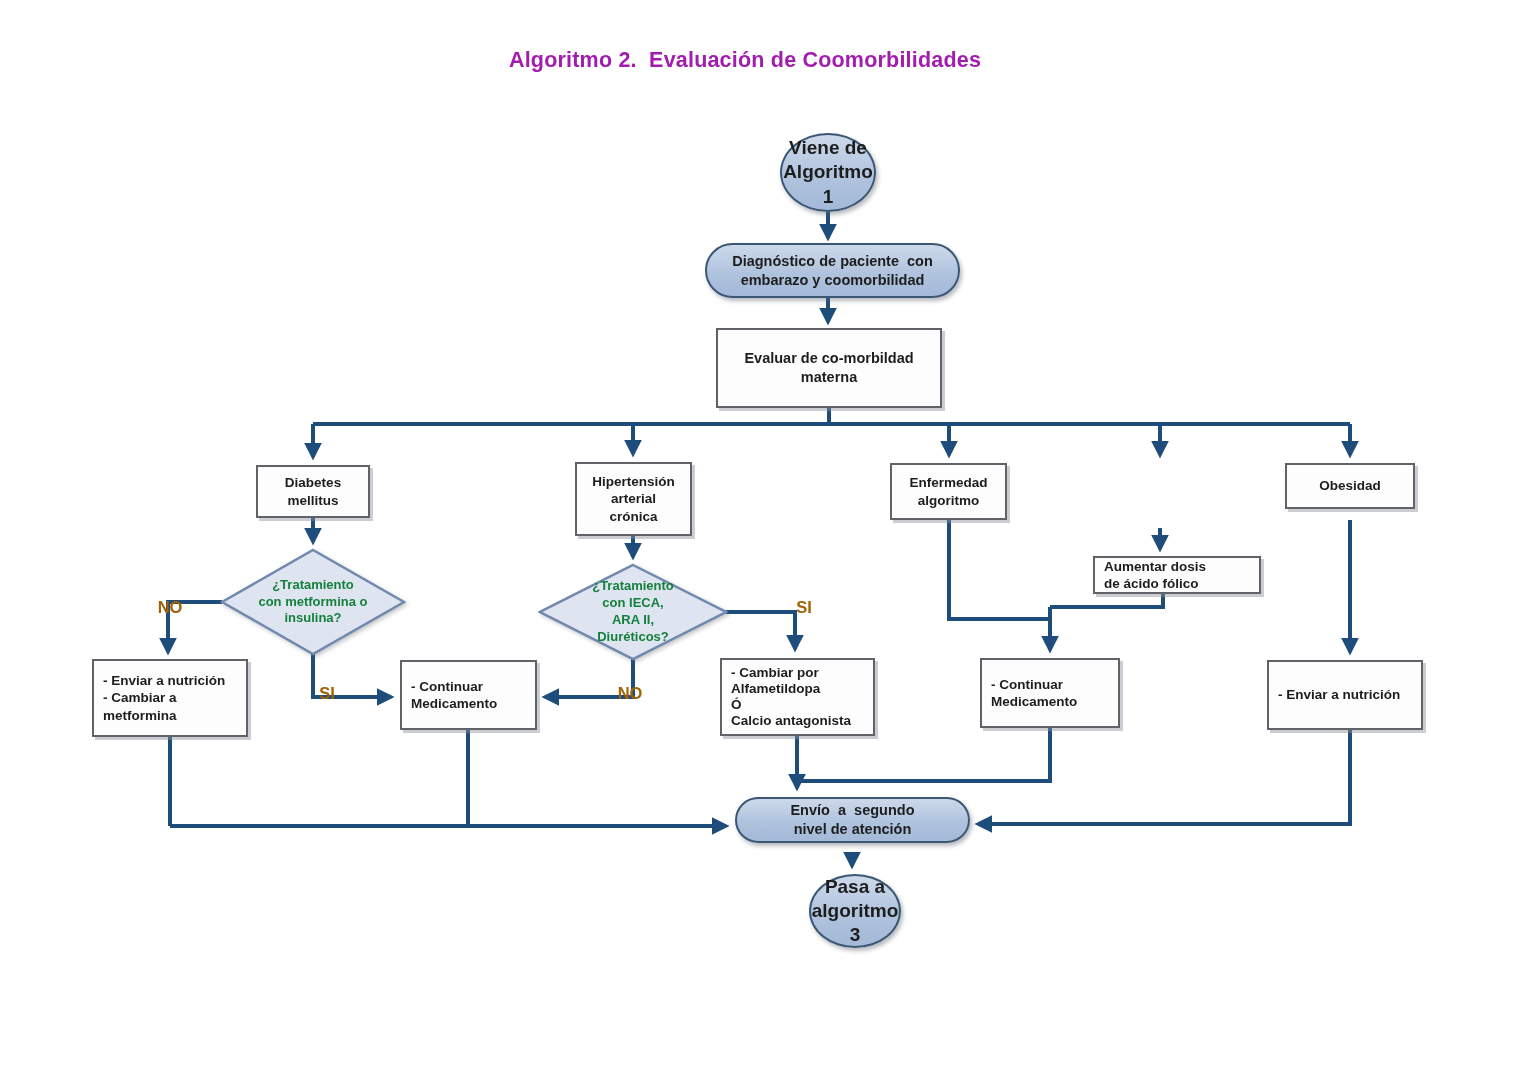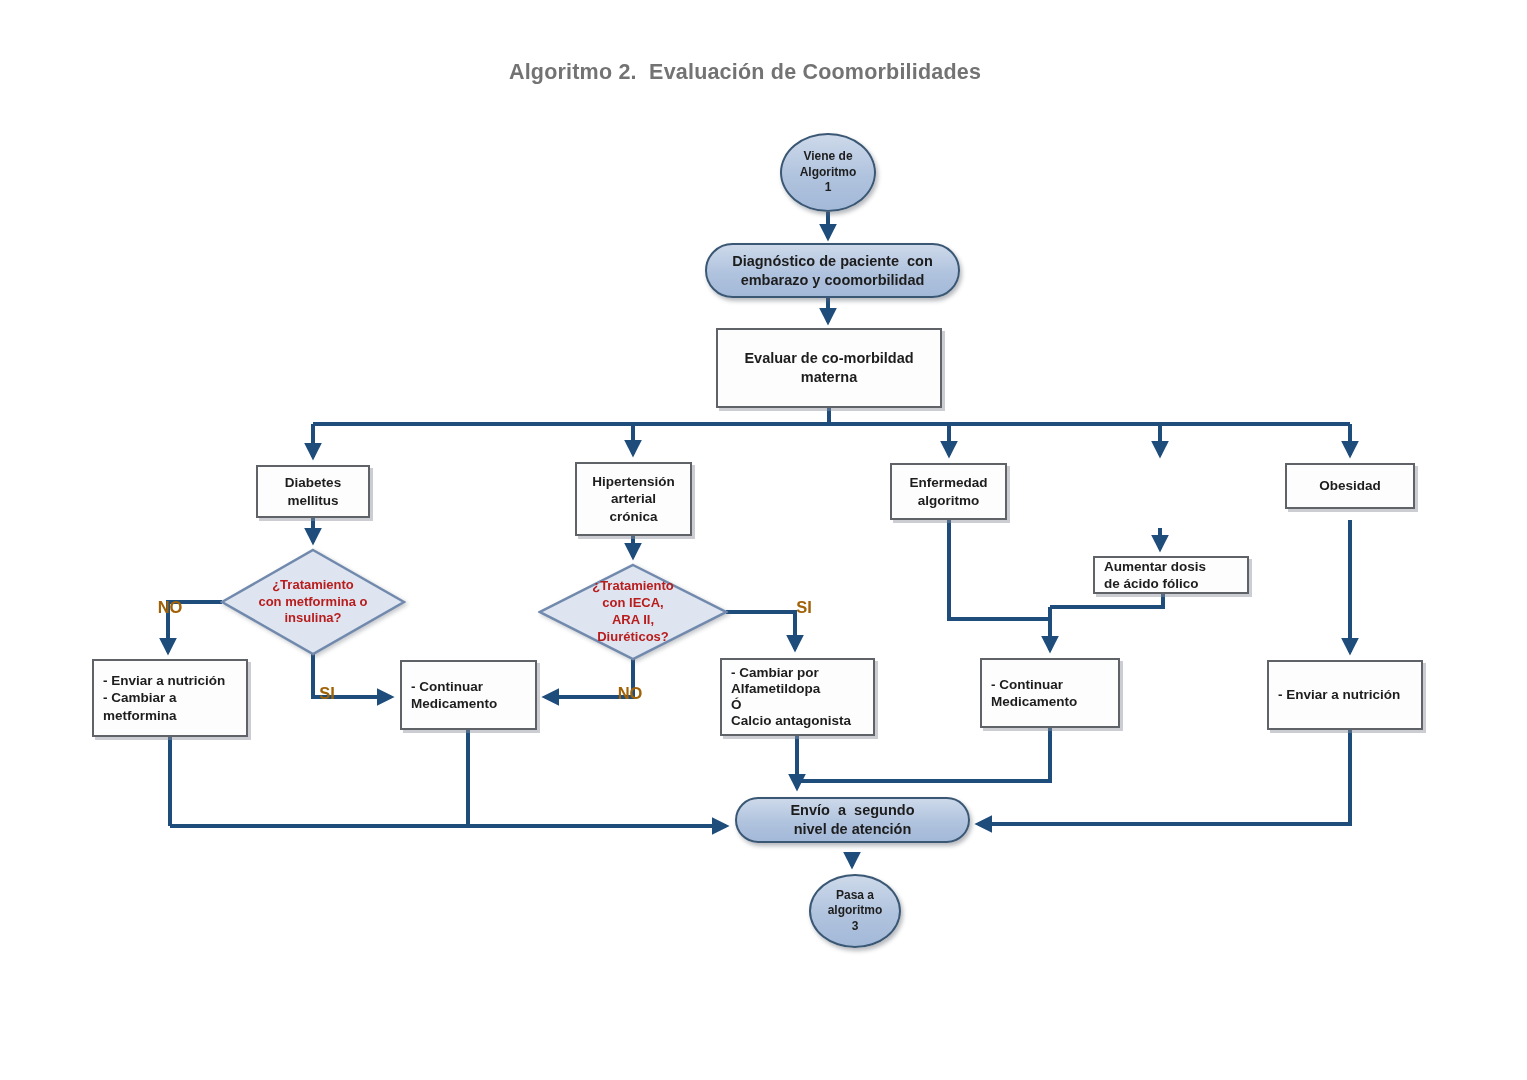--- a/index.html
+++ b/index.html
@@ -5,23 +5,23 @@
   html,body{margin:0;padding:0;background:#ffffff;}
   #stage{
     position:relative;
     width:1527px;height:1080px;
     background:#ffffff;
     font-family:"Liberation Sans", sans-serif;
     overflow:hidden;
   }
   .title{
     position:absolute;
-    left:420px;top:60px;width:650px;
+    left:420px;top:48px;width:650px;
     text-align:center;
-    font-size:21.5px;font-weight:bold;color:#737373;
+    font-size:21.5px;font-weight:bold;color:#a21caf;
     white-space:pre;
     letter-spacing:.2px;
   }
   svg.wires{position:absolute;left:0;top:0;pointer-events:none;}
   .node{
     position:absolute;
     display:flex;align-items:center;justify-content:center;
     font-weight:bold;color:#1d1d1d;
     white-space:pre-wrap;
     text-align:center;
@@ -34,28 +34,28 @@
     box-shadow:3px 3px 0 rgba(140,145,155,.45);
     font-size:13.5px;
   }
   .rect.left{justify-content:flex-start;text-align:left;padding:4px 9px;}
   .blue{
     background:linear-gradient(180deg,#cdd9ea 0%,#b0c3de 55%,#a3b9d8 100%);
     border:2.5px solid #3a5774;
     box-shadow:2px 3px 4px rgba(95,100,110,.45);
     font-size:14.5px;
   }
-  .ellipse{border-radius:50%;font-size:12px;}
+  .ellipse{border-radius:50%;font-size:19px;}
   .pill{border-radius:30px;}
   .diamond{position:absolute;}
   .diamond svg{position:absolute;left:0;top:0;filter:drop-shadow(2px 2px 2px rgba(90,95,105,.35));}
   .diamond .dtext{
     position:absolute;inset:0;
     display:flex;align-items:center;justify-content:center;
-    font-weight:bold;color:#b91c1c;font-size:13px;line-height:1.3;
+    font-weight:bold;color:#15803d;font-size:13px;line-height:1.3;
     white-space:pre-wrap;text-align:center;
   }
   .edge-label{
     position:absolute;
     font-weight:bold;font-size:16.5px;color:#a16207;
     text-align:center;
   }
 </style>
 </head>
 <body>
@@ -185,21 +185,21 @@
 Medicamento</span>
   </div>
 
   <div class="node rect left" style="left:720px;top:658px;width:155px;height:78px;line-height:1.2;">
     <span>- Cambiar por
 Alfametildopa
 Ó
 Calcio antagonista</span>
   </div>
 
-  <div class="node rect left" style="left:1093px;top:556px;width:156px;height:38px;">
+  <div class="node rect left" style="left:1093px;top:556px;width:168px;height:38px;">
     <span>Aumentar dosis
 de ácido fólico</span>
   </div>
 
   <div class="node rect left" style="left:980px;top:658px;width:140px;height:70px;">
     <span>- Continuar
 Medicamento</span>
   </div>
 
   <div class="node rect left" style="left:1267px;top:660px;width:156px;height:70px;">

